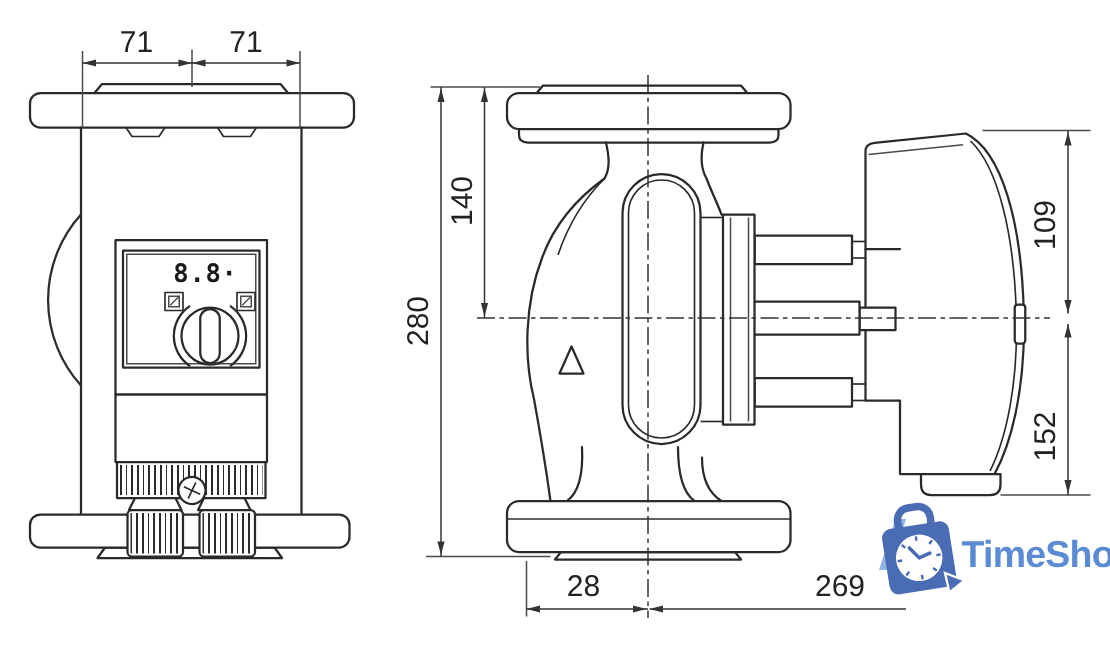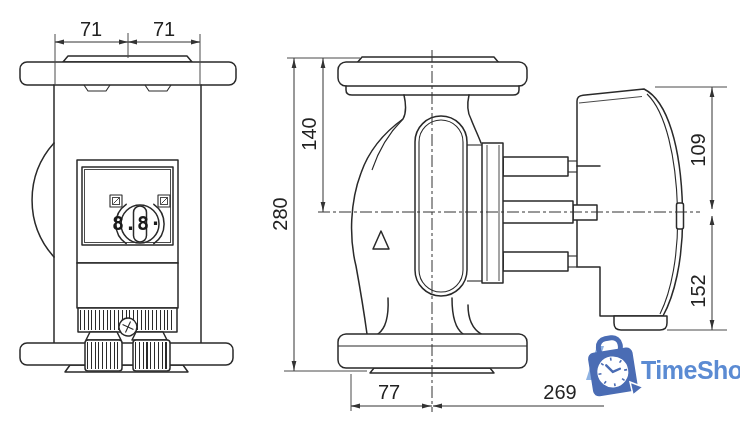--- a/index.html
+++ b/index.html
@@ -11,21 +11,21 @@
   .t {fill:none;stroke:#4a4a4a;stroke-width:1;}
   .d {fill:none;stroke:#333;stroke-width:1;}
   .cl{fill:none;stroke:#333;stroke-width:1;stroke-dasharray:12 3 3 3;}
   .w {fill:#ffffff;}
   .a {fill:#333;stroke:none;}
   .stripes{position:absolute;background:repeating-linear-gradient(90deg,#2a2a2a 0 1.1px,transparent 1.1px 3.8px);}
   .dim{position:absolute;font-size:20px;color:#222;white-space:nowrap;
        transform:translate(-50%,-50%);}
   .dim.rot{transform:translate(-50%,-50%) rotate(-90deg);}
   .lcd{position:absolute;font-family:"DejaVu Sans Mono",monospace;font-weight:bold;
-       font-size:20px;color:#1a1a1a;transform:translate(-50%,-50%);letter-spacing:0.5px;margin-top:40px;}
+       font-size:17px;color:#1a1a1a;transform:translate(-50%,-50%);letter-spacing:0.5px;}
   .logo-text{position:absolute;left:641px;top:356px;font-size:25px;font-weight:bold;
        color:#5b8bd3;letter-spacing:-0.5px;}
 </style>
 </head>
 <body>
 
 <div id="stage">
 
   <svg width="740" height="432" viewBox="0 0 740 432">
 
@@ -185,21 +185,21 @@
   <div class="stripes" style="left:135px;top:342px;width:33px;height:27px;"></div>
 
   <div class="lcd" style="left:137px;top:183px;">8.8·</div>
 
   <div class="dim" style="left:91px;top:29px;">71</div>
   <div class="dim" style="left:164px;top:29px;">71</div>
   <div class="dim rot" style="left:309px;top:134px;">140</div>
   <div class="dim rot" style="left:280px;top:214px;">280</div>
   <div class="dim rot" style="left:698px;top:150px;">109</div>
   <div class="dim rot" style="left:698px;top:291px;">152</div>
-  <div class="dim" style="left:389px;top:392px;">77</div>
+  <div class="dim" style="left:389px;top:392px;">28</div>
   <div class="dim" style="left:560px;top:392px;">269</div>
 
   <div>
     <svg width="72" height="66" viewBox="0 0 72 66" style="left:578px;top:334px;">
       <polygon points="8,46 19,12 26,12 15,46" fill="#8fb3e3"></polygon>
       <g transform="rotate(-9 34 36)">
         <rect x="24" y="4" width="22" height="18" rx="8" fill="none" stroke="#4a6cb4" stroke-width="5"></rect>
         <rect x="12" y="16" width="45" height="44" rx="6" fill="#4a6cb4"></rect>
         <circle cx="34.5" cy="38" r="15.5" fill="#ffffff"></circle>
         <g stroke="#4a6cb4" stroke-width="1.6">

